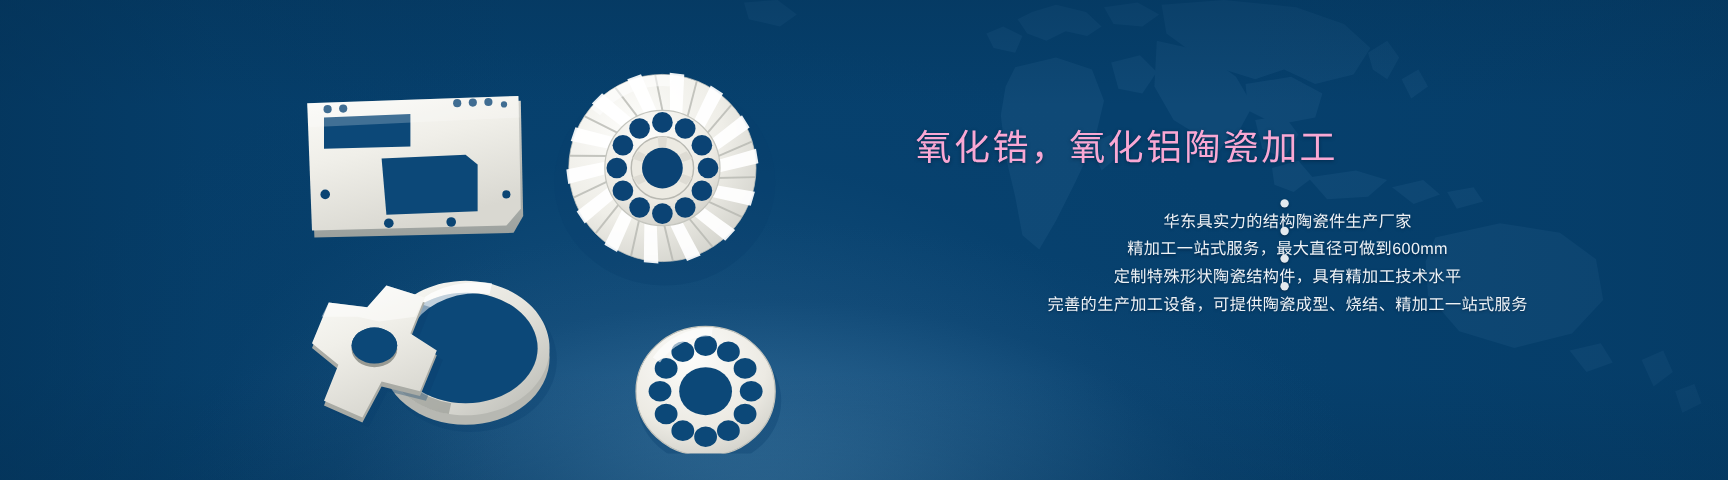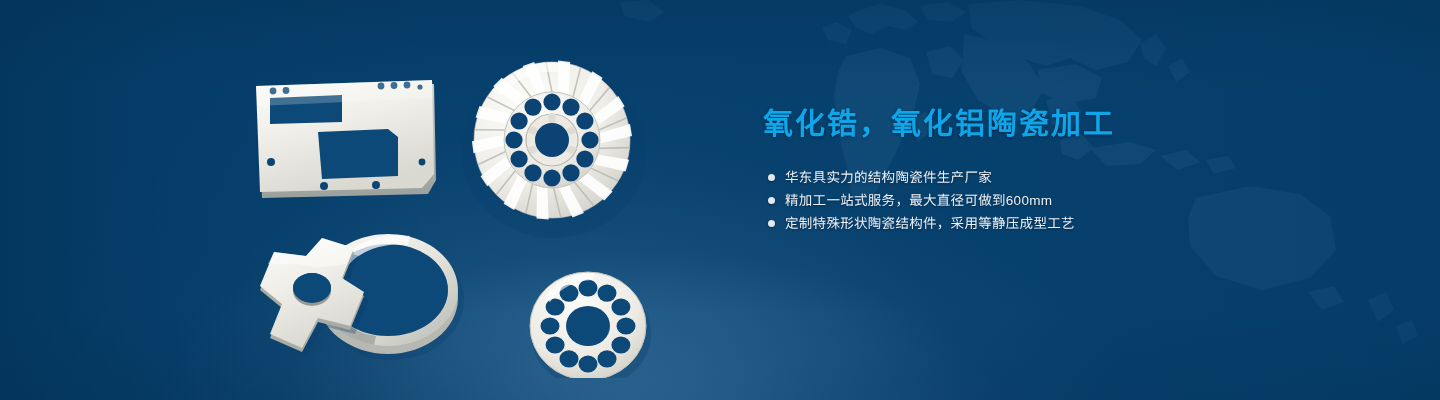--- a/index.html
+++ b/index.html
@@ -39,36 +39,37 @@
   .copy{
     position:absolute;
     left:763px;top:104px;
     width:620px;
   }
   .headline{
     margin:0;
     font-size:30px;
     line-height:40px;
     letter-spacing:2px;
-    color:#0ea5e9;
-    font-weight:700;
+    color:#f9a8d4;
+    font-weight:400;
     text-shadow:0 1px 3px rgba(0,22,45,.55);
     white-space:nowrap;
   }
   .bullets{
     list-style:none;
     margin:22px 0 0 0;
     padding:0;
   }
   .bullet{
     display:flex;
     align-items:center;
     height:23px;
     margin-bottom:0;
     white-space:nowrap;
+    flex-direction:column;
   }
   .dot{
     flex:0 0 auto;
     width:7px;height:7px;
     border-radius:50%;
     background:#e3e9ee;
     margin:0 10px 0 5px;
     box-shadow:0 1px 2px rgba(0,20,40,.5);
   }
   .bullet-text{
@@ -378,18 +379,22 @@
       <li class="bullet">
         <span class="dot"></span>
         <span class="bullet-text">华东具实力的结构陶瓷件生产厂家</span>
       </li>
       <li class="bullet">
         <span class="dot"></span>
         <span class="bullet-text">精加工一站式服务，最大直径可做到600mm</span>
       </li>
       <li class="bullet">
         <span class="dot"></span>
-        <span class="bullet-text">定制特殊形状陶瓷结构件，采用等静压成型工艺</span>
+        <span class="bullet-text">定制特殊形状陶瓷结构件，具有精加工技术水平</span>
+      </li>
+      <li class="bullet">
+        <span class="dot"></span>
+        <span class="bullet-text">完善的生产加工设备，可提供陶瓷成型、烧结、精加工一站式服务</span>
       </li>
     </ul>
   </div>
 
 </div>
 
 </body></html>

